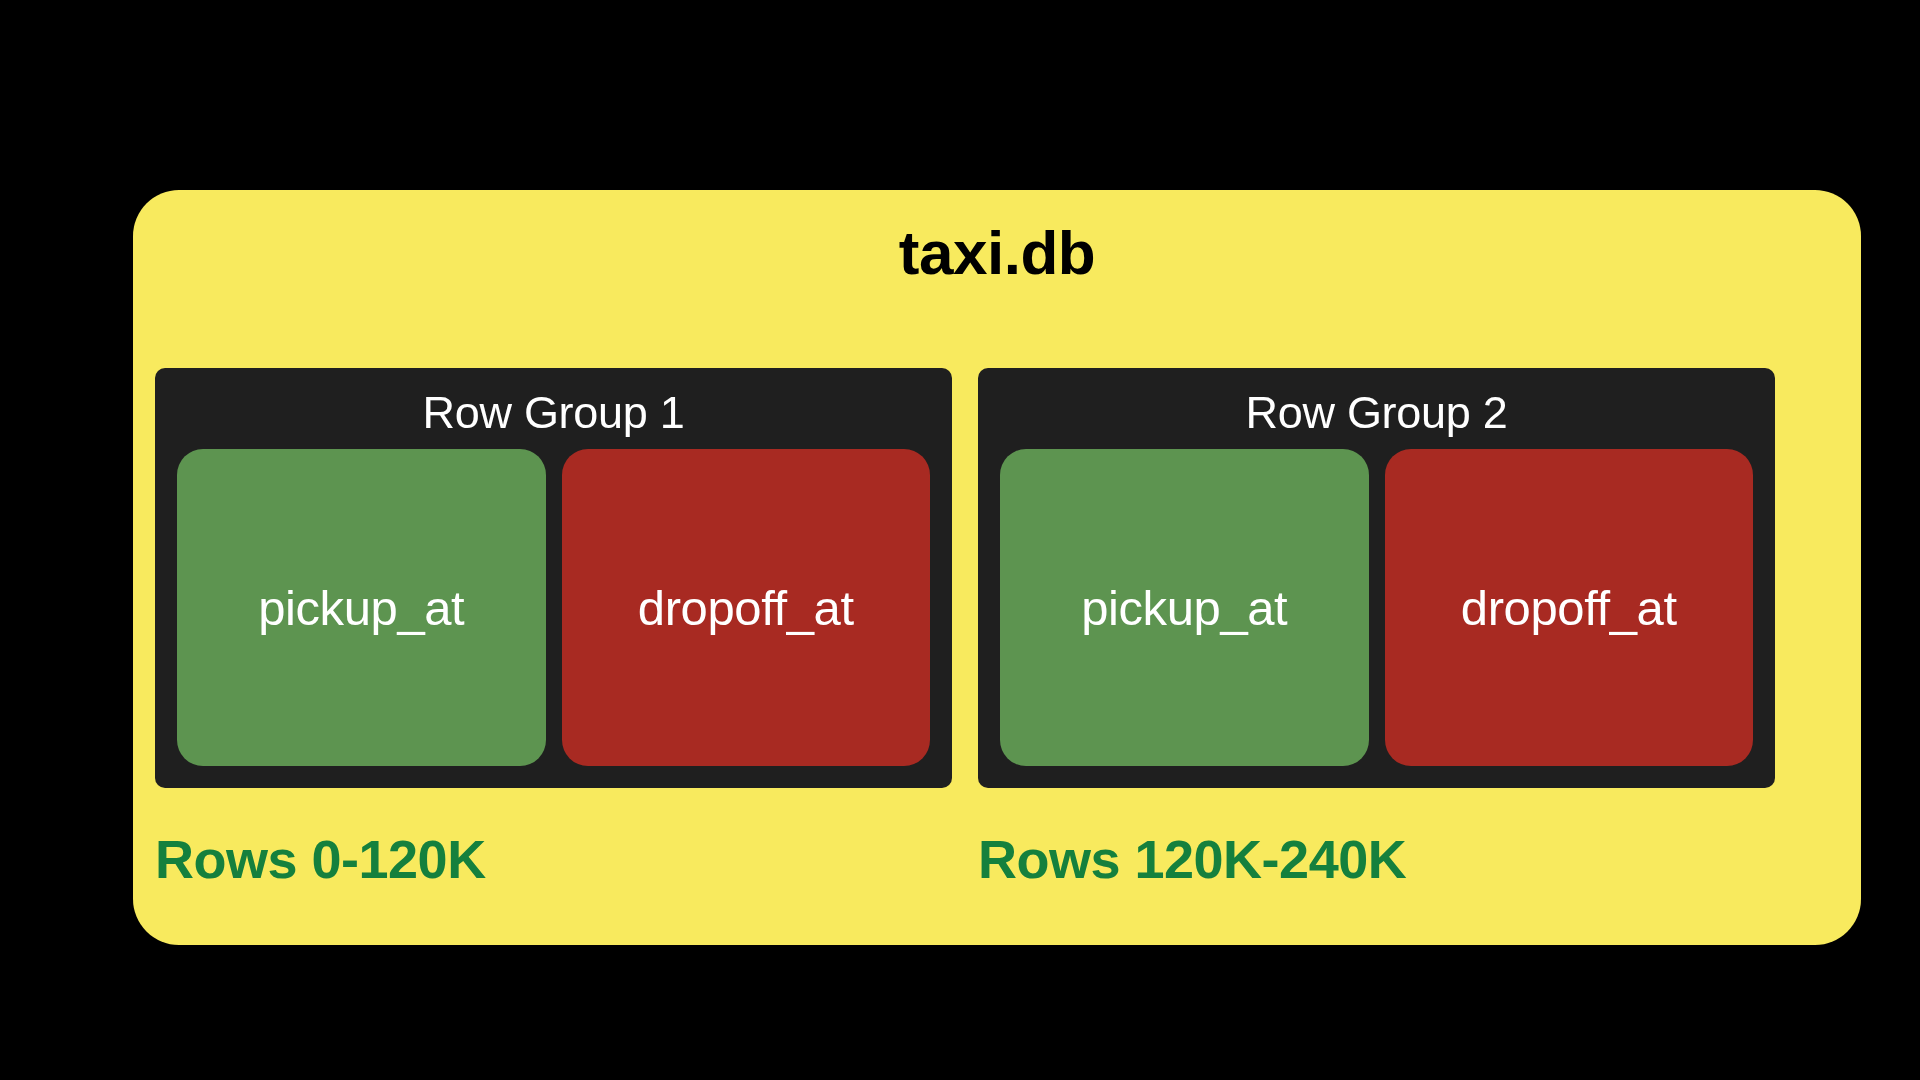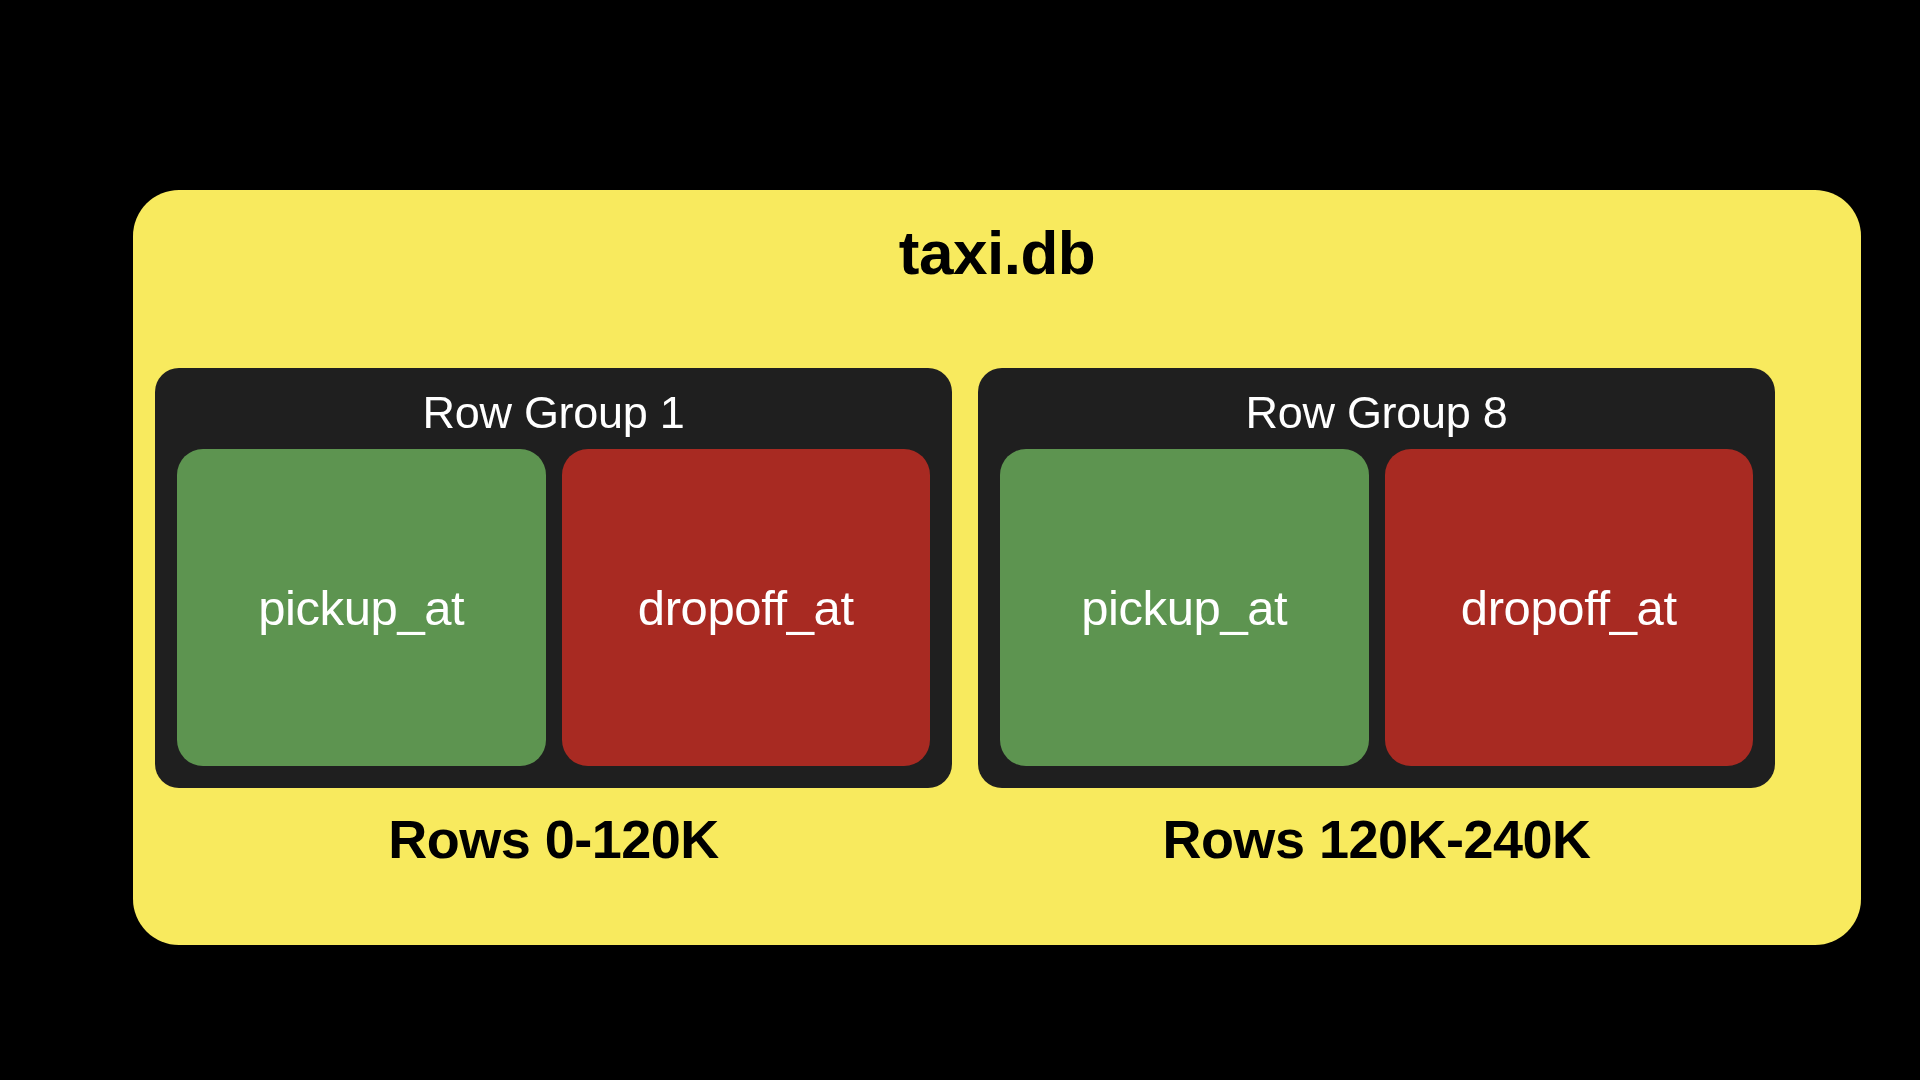--- a/index.html
+++ b/index.html
@@ -61,21 +61,21 @@
   .rowgroup {
     flex: 1 1 0;
     display: flex;
     flex-direction: column;
     align-items: stretch;
     position: relative;
   }
 
   .rowgroup-box {
     background: #1F1F1F;
-    border-radius: 24px;
+    border-radius: 10px;
     height: 420px;
     position: relative;
     display: flex;
     flex-direction: column;
     box-sizing: border-box;
   }
 
   .rowgroup-title {
     text-align: center;
     color: #FFFFFF;
@@ -106,26 +106,26 @@
     font-size: 49px;
     font-weight: normal;
     letter-spacing: -0.4px;
     box-sizing: border-box;
   }
 
   .column-green { background: #5D9450; }
   .column-red   { background: #A82A22; }
 
   .rowgroup-footer {
-    text-align: center;
-    color: #000000;
+    text-align: left;
+    color: #15803d;
     font-size: 54px;
     font-weight: bold;
     line-height: 1;
-    padding-top: 24px;
+    padding-top: 44px;
     letter-spacing: -0.5px;
   }
 </style>
 </head>
 <body>
 
 <div id="canvas">
 
   <div class="db-container">
 
@@ -139,21 +139,21 @@
           <div class="columns">
             <div class="column-box column-green">pickup_at</div>
             <div class="column-box column-red">dropoff_at</div>
           </div>
         </div>
         <div class="rowgroup-footer">Rows 0-120K</div>
       </div>
 
       <div class="rowgroup">
         <div class="rowgroup-box">
-          <div class="rowgroup-title">Row Group 8</div>
+          <div class="rowgroup-title">Row Group 2</div>
           <div class="columns">
             <div class="column-box column-green">pickup_at</div>
             <div class="column-box column-red">dropoff_at</div>
           </div>
         </div>
         <div class="rowgroup-footer">Rows 120K-240K</div>
       </div>
 
     </div>
   </div>

